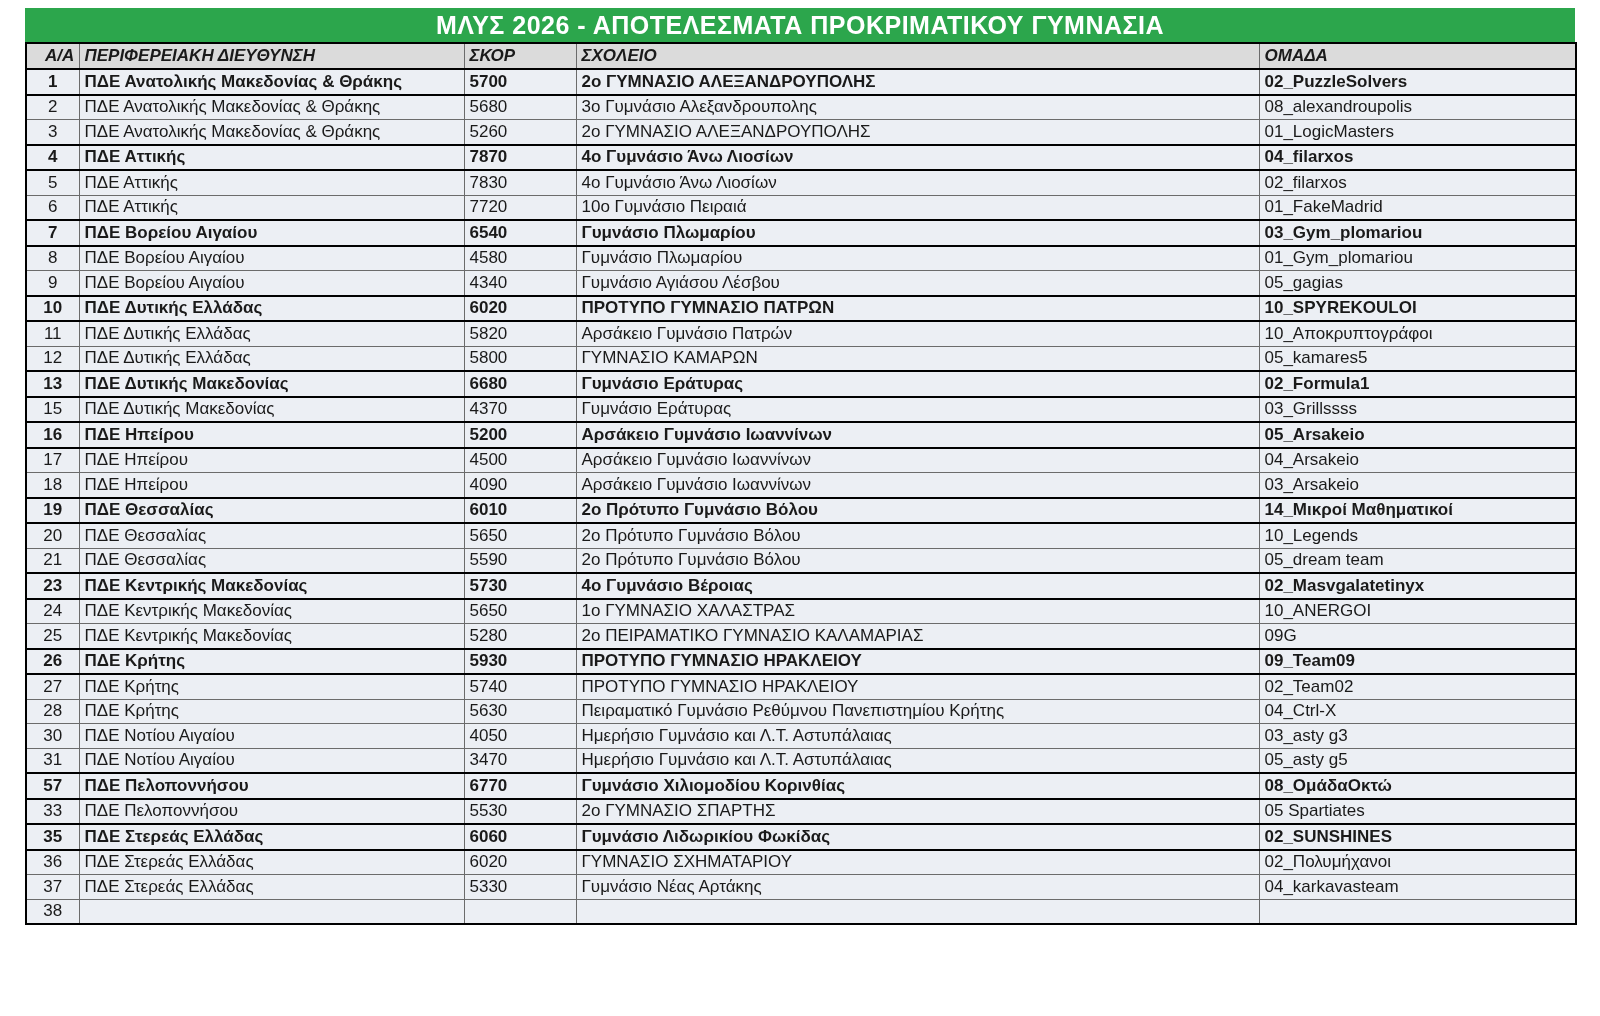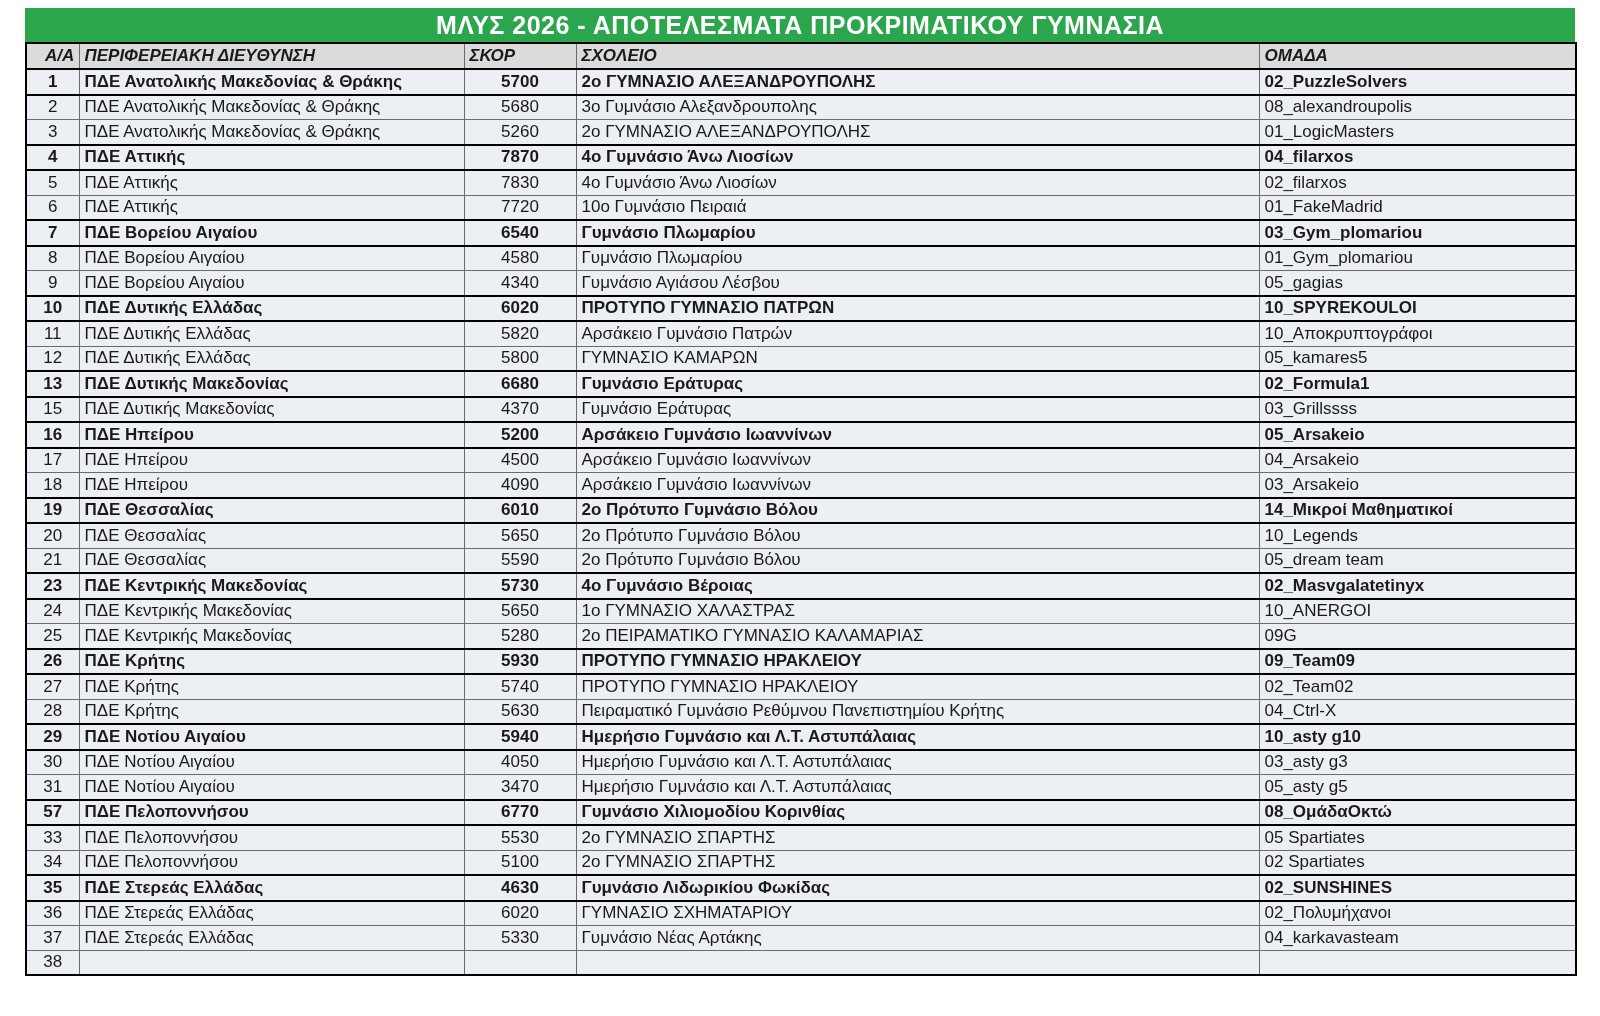--- a/index.html
+++ b/index.html
@@ -53,21 +53,21 @@
     background:var(--header-bg);
     font-style:italic;
     font-weight:bold;
     text-align:left;
     height:24px;
     border-bottom:2px solid var(--outline);
   }
   thead th.h-num{text-align:right;padding:0 18px;}
   tbody td{background:var(--row-bg);}
   td.num{text-align:center;padding:0 2px;}
-  td.score{text-align:center;}
+  td.score{}
   tr.lead td{
     font-weight:bold;
     border-top:2px solid var(--outline);
     border-bottom:2px solid var(--outline);
   }
 </style>
 </head>
 <body>
 
 <div class="sheet">
@@ -266,27 +266,20 @@
             <td class="school">ΠΡΟΤΥΠΟ ΓΥΜΝΑΣΙΟ ΗΡΑΚΛΕΙΟΥ</td>
             <td class="team">02_Team02</td>
           </tr>
           <tr>
             <td class="num">28</td>
             <td class="region">ΠΔΕ Κρήτης</td>
             <td class="score">5630</td>
             <td class="school">Πειραματικό Γυμνάσιο Ρεθύμνου Πανεπιστημίου Κρήτης</td>
             <td class="team">04_Ctrl-X</td>
           </tr>
-          <tr class="lead">
-            <td class="num">29</td>
-            <td class="region">ΠΔΕ Νοτίου Αιγαίου</td>
-            <td class="score">5940</td>
-            <td class="school">Ημερήσιο Γυμνάσιο και Λ.Τ. Αστυπάλαιας</td>
-            <td class="team">10_asty g10</td>
-          </tr>
           <tr>
             <td class="num">30</td>
             <td class="region">ΠΔΕ Νοτίου Αιγαίου</td>
             <td class="score">4050</td>
             <td class="school">Ημερήσιο Γυμνάσιο και Λ.Τ. Αστυπάλαιας</td>
             <td class="team">03_asty g3</td>
           </tr>
           <tr>
             <td class="num">31</td>
             <td class="region">ΠΔΕ Νοτίου Αιγαίου</td>
@@ -301,31 +294,24 @@
             <td class="school">Γυμνάσιο Χιλιομοδίου Κορινθίας</td>
             <td class="team">08_ΟμάδαΟκτώ</td>
           </tr>
           <tr>
             <td class="num">33</td>
             <td class="region">ΠΔΕ Πελοποννήσου</td>
             <td class="score">5530</td>
             <td class="school">2ο ΓΥΜΝΑΣΙΟ ΣΠΑΡΤΗΣ</td>
             <td class="team">05 Spartiates</td>
           </tr>
-          <tr>
-            <td class="num">34</td>
-            <td class="region">ΠΔΕ Πελοποννήσου</td>
-            <td class="score">5100</td>
-            <td class="school">2ο ΓΥΜΝΑΣΙΟ ΣΠΑΡΤΗΣ</td>
-            <td class="team">02 Spartiates</td>
-          </tr>
           <tr class="lead">
             <td class="num">35</td>
             <td class="region">ΠΔΕ Στερεάς Ελλάδας</td>
-            <td class="score">4630</td>
+            <td class="score">6060</td>
             <td class="school">Γυμνάσιο Λιδωρικίου Φωκίδας</td>
             <td class="team">02_SUNSHINES</td>
           </tr>
           <tr>
             <td class="num">36</td>
             <td class="region">ΠΔΕ Στερεάς Ελλάδας</td>
             <td class="score">6020</td>
             <td class="school">ΓΥΜΝΑΣΙΟ ΣΧΗΜΑΤΑΡΙΟΥ</td>
             <td class="team">02_Πολυμήχανοι</td>
           </tr>

